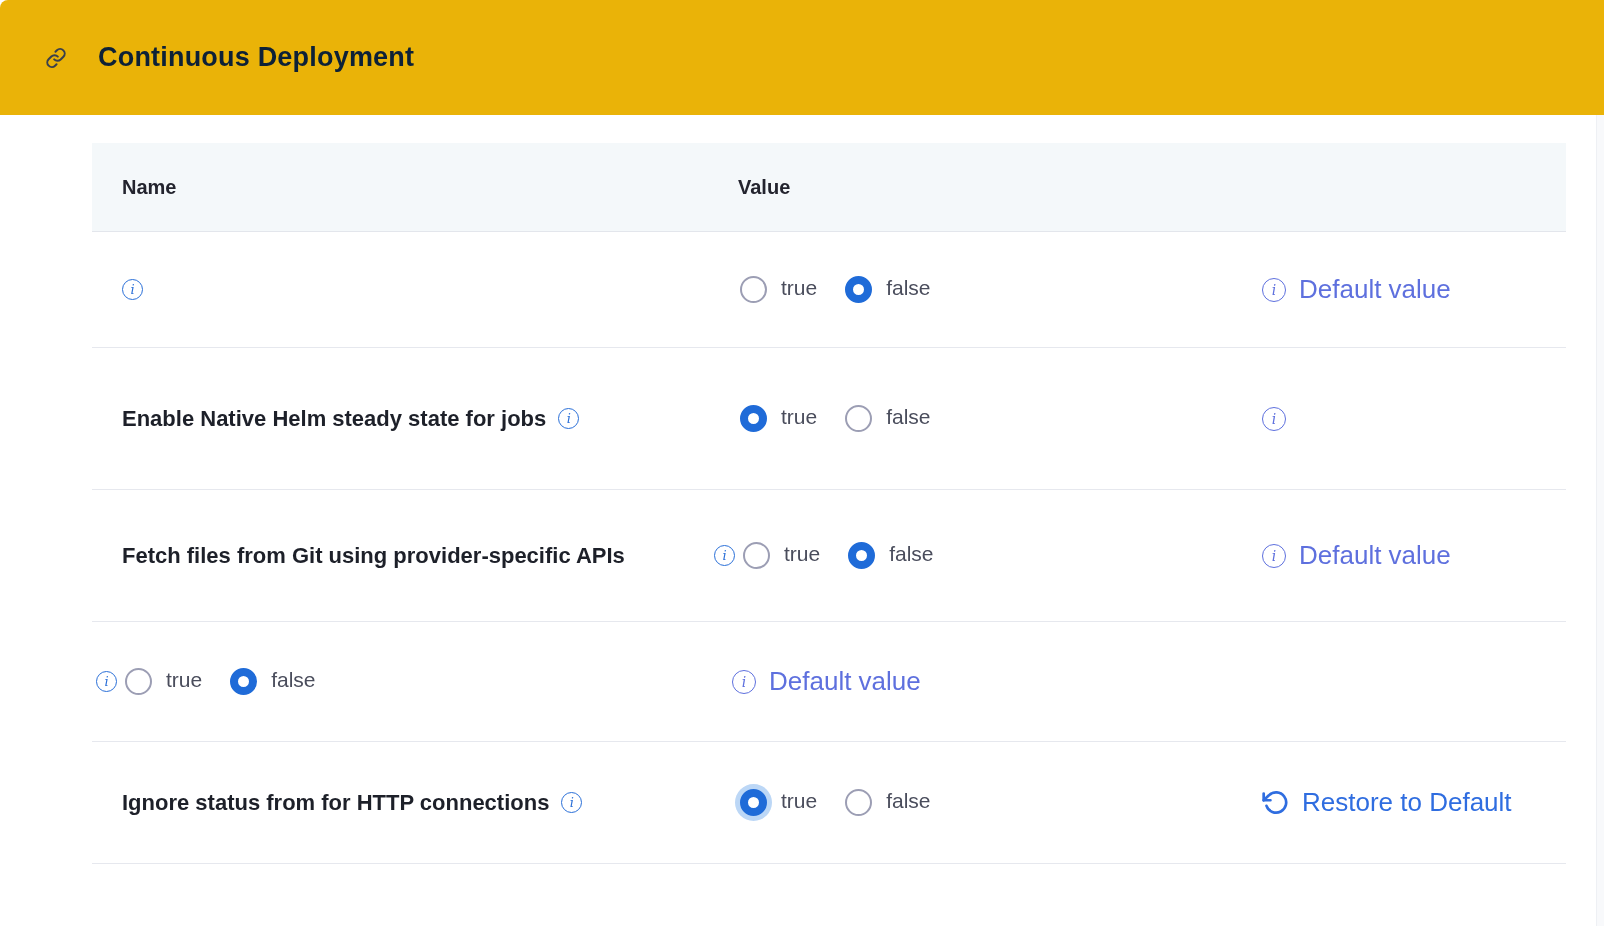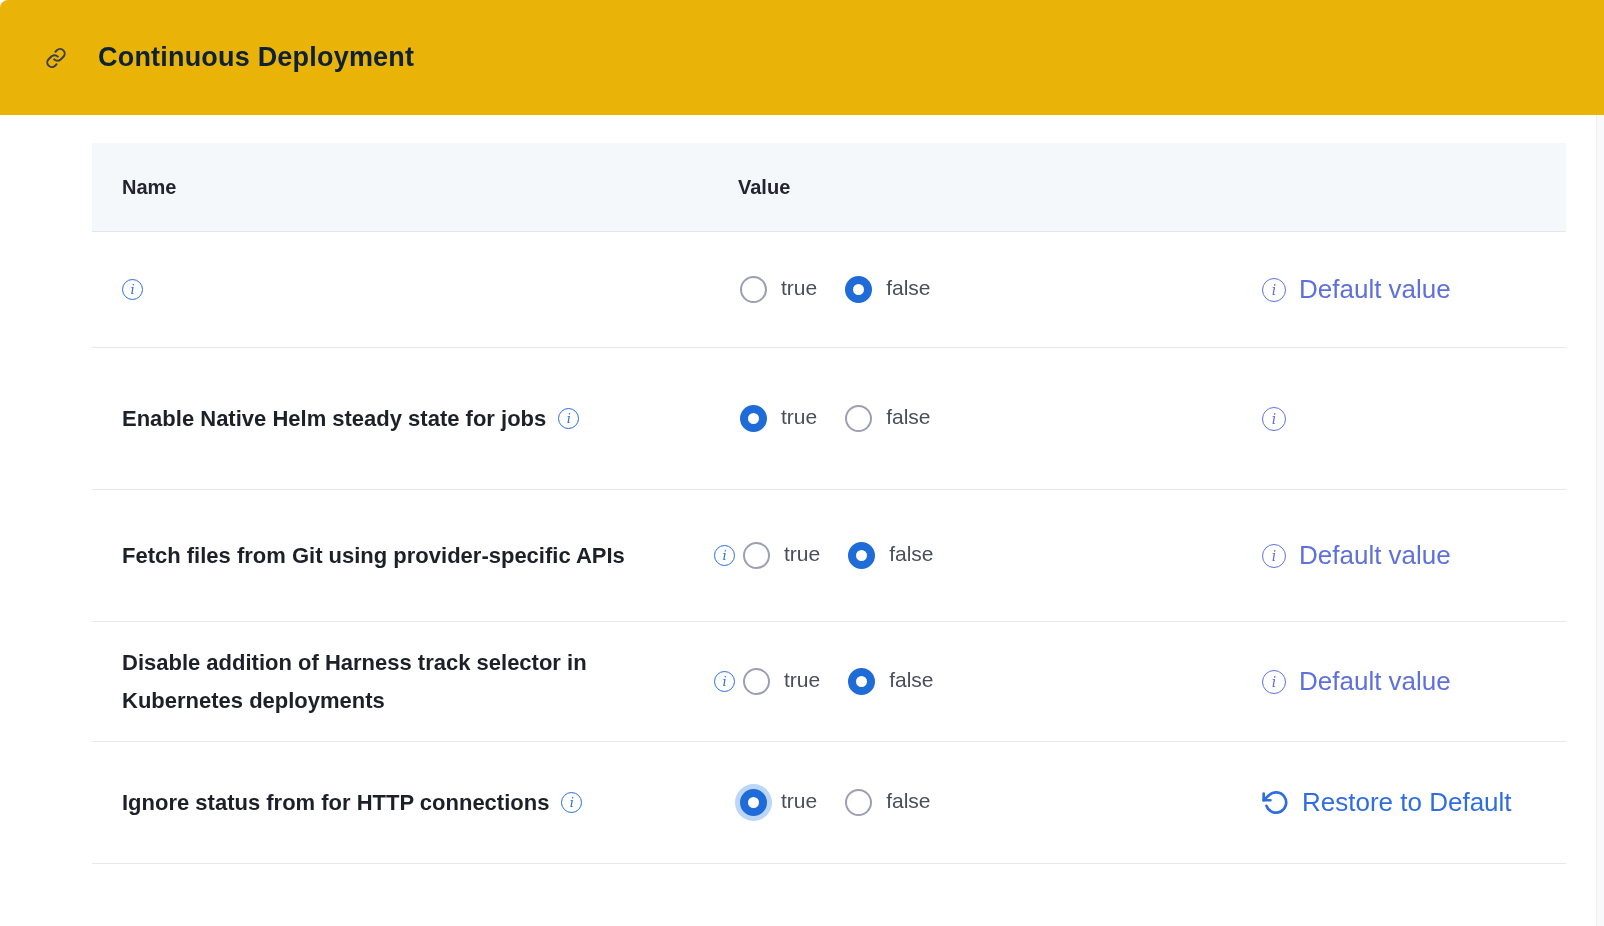--- a/index.html
+++ b/index.html
@@ -234,23 +234,20 @@
           </label>
         </div>
       </div>
       <div class="cell status-cell">
         <span class="info-icon status-info">i</span>
         <span class="status-text">Default value</span>
       </div>
     </div>
 
     <div class="trow h120">
-      <div class="cell name-cell">
-        <span class="setting-name">Disable addition of Harness track selector in Kubernetes deployments</span>
-      </div>
       <div class="cell value-cell">
         <span class="info-icon value-info">i</span>
         <div class="radio-group">
           <label class="radio-option">
             <span class="radio"></span>
             <span class="radio-label">true</span>
           </label>
           <label class="radio-option">
             <span class="radio checked"></span>
             <span class="radio-label">false</span>

